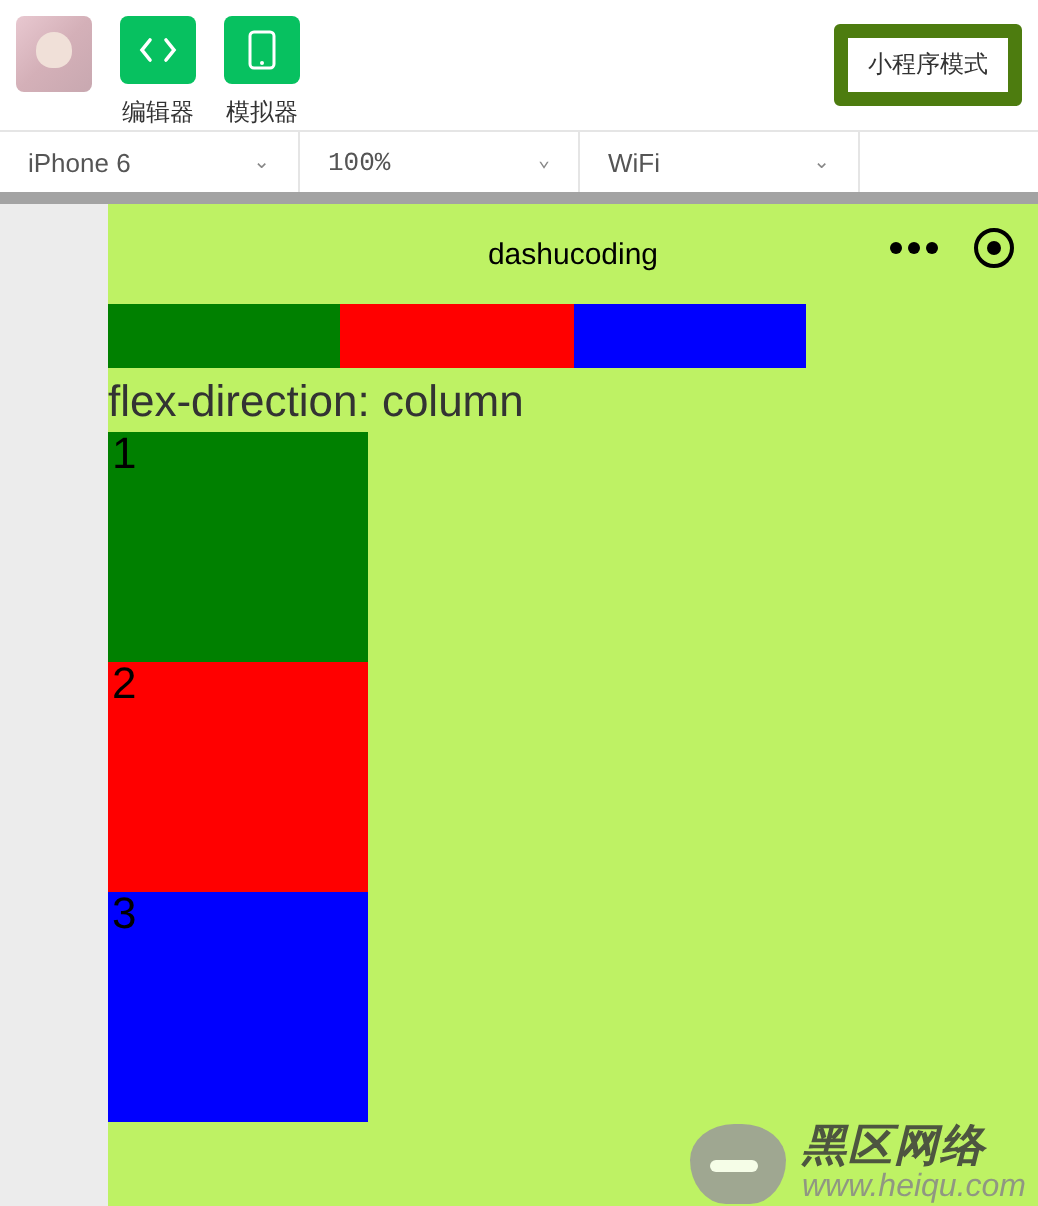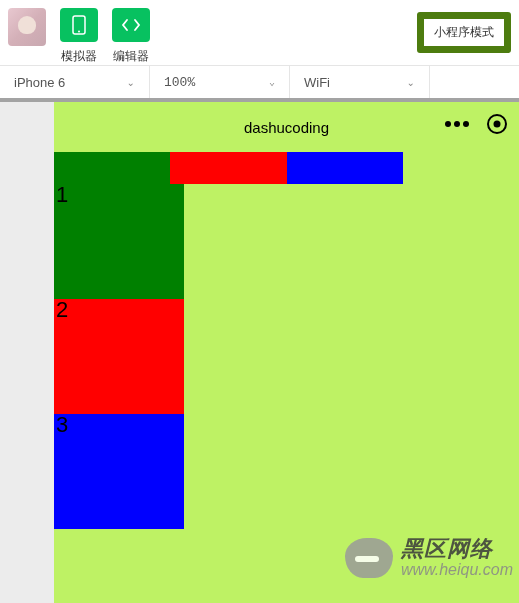--- a/index.html
+++ b/index.html
@@ -64,21 +64,21 @@
       border: 7px solid #4d7c0f;
       border-radius: 3px;
       font-size: 12px;
       cursor: pointer;
       background: #fff;
       align-self: flex-start;
       margin-top: 4px;
     }
     .dropdowns {
       display: flex;
-      border-bottom: 4px solid #a3a3a3;
+      border-bottom: 6px solid #a3a3a3;
       height: 36px;
     }
     .dropdown {
       display: flex;
       align-items: center;
       justify-content: space-between;
       padding: 0 14px;
       border-right: 1px solid #e5e5e5;
       cursor: pointer;
       font-size: 13px;
@@ -167,21 +167,21 @@
     }
     .flex-col > div {
       height: 115px;
       font-size: 22px;
       color: #000;
       padding: 0 2px;
       line-height: 1;
     }
     .watermark {
       position: absolute;
-      bottom: 24px;
+      bottom: 0;
       right: 6px;
       display: flex;
       align-items: center;
       gap: 8px;
       opacity: 0.85;
     }
     .wm-icon {
       width: 48px; height: 40px;
       background: #9a9a9a;
       border-radius: 22px 22px 18px 18px / 18px 18px 22px 22px;
@@ -200,35 +200,35 @@
     .wm-sub { font-size: 16px; color: #888; font-style: italic; }
   </style>
 </head>
 <body>
 
 <div class="toolbar">
   <div class="avatar"></div>
 
   <div class="tool-btn">
     <div class="tool-icon green">
+      <svg width="20" height="14" viewBox="0 0 20 14">
+          <path d="M6 2L2 7l4 5M14 2l4 5-4 5" fill="none" stroke="#fff" stroke-width="1.8" stroke-linecap="round"></path>
+        </svg>
+    </div>
+    <span class="tool-label">编辑器</span>
+  </div>
+
+  <div class="tool-btn">
+    <div class="tool-icon green">
       <svg width="14" height="20" viewBox="0 0 14 20">
           <rect x="1" y="1" width="12" height="18" rx="2" fill="none" stroke="#fff" stroke-width="1.5"></rect>
           <circle cx="7" cy="16.5" r="1" fill="#fff"></circle>
         </svg>
     </div>
     <span class="tool-label">模拟器</span>
-  </div>
-
-  <div class="tool-btn">
-    <div class="tool-icon green">
-      <svg width="20" height="14" viewBox="0 0 20 14">
-          <path d="M6 2L2 7l4 5M14 2l4 5-4 5" fill="none" stroke="#fff" stroke-width="1.8" stroke-linecap="round"></path>
-        </svg>
-    </div>
-    <span class="tool-label">编辑器</span>
   </div>
 
 
   <div class="mode-btn">小程序模式</div>
 </div>
 
 <div class="dropdowns">
   <div class="dropdown">
     <span>iPhone 6</span>
     <span class="chevron">⌄</span>
@@ -257,20 +257,21 @@
         <div class="target"></div>
       </div>
     </div>
 
     <div class="flex-row">
       <div class="g"></div>
       <div class="r"></div>
       <div class="b"></div>
     </div>
 
+    <div class="section-title">flex-direction: column</div>
 
     <div class="flex-col">
       <div class="g">1</div>
       <div class="r">2</div>
       <div class="b">3</div>
     </div>
   </div>
 </div>
 
 <div class="watermark">

